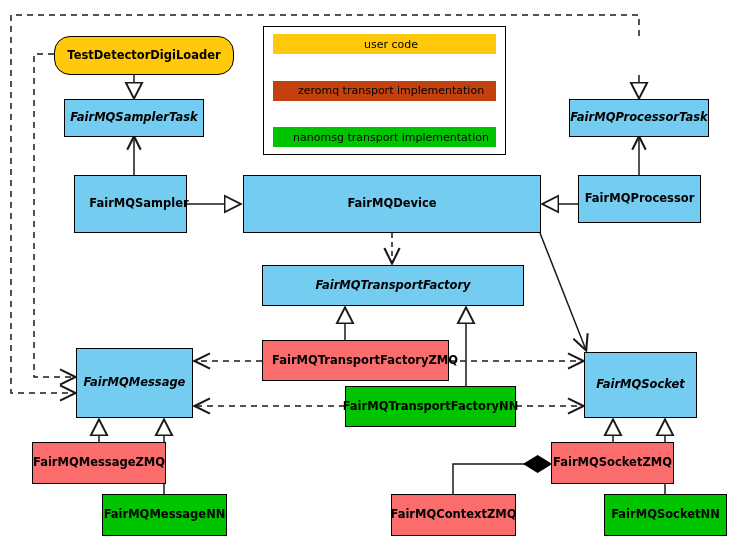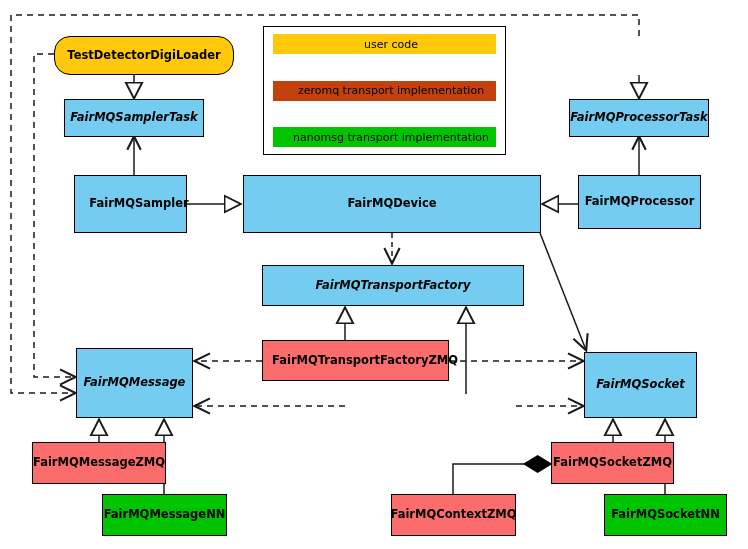--- a/index.html
+++ b/index.html
@@ -103,26 +103,27 @@
 
   <div class="node fw italic" style="left:64px;top:99px;width:140px;height:38px;">FairMQSamplerTask</div>
 
   <div class="node fw" style="left:74px;top:175px;width:113px;height:58px;padding-left:17px;">FairMQSampler</div>
 
   <div class="node fw" style="left:243px;top:175px;width:298px;height:58px;">FairMQDevice</div>
 
 
   <div class="node fw italic" style="left:569px;top:99px;width:140px;height:38px;">FairMQProcessorTask</div>
 
-  <div class="node fw" style="left:578px;top:175px;width:123px;height:54px;">FairMQProcessor</div>
+  <div class="node fw" style="left:578px;top:175px;width:123px;height:48px;">FairMQProcessor</div>
 
   <div class="node fw italic" style="left:262px;top:265px;width:262px;height:41px;">FairMQTransportFactory</div>
 
   <div class="node zmq" style="left:262px;top:340px;width:187px;height:41px;padding-left:19px;">FairMQTransportFactoryZMQ</div>
 
+  <div class="node nn" style="left:345px;top:386px;width:171px;height:41px;">FairMQTransportFactoryNN</div>
 
   <div class="node fw italic" style="left:76px;top:348px;width:117px;height:70px;">FairMQMessage</div>
 
   <div class="node fw italic" style="left:584px;top:352px;width:113px;height:66px;">FairMQSocket</div>
 
   <div class="node zmq" style="left:32px;top:442px;width:134px;height:42px;">FairMQMessageZMQ</div>
 
   <div class="node nn" style="left:102px;top:494px;width:125px;height:42px;">FairMQMessageNN</div>
 
   <div class="node zmq" style="left:551px;top:442px;width:123px;height:42px;">FairMQSocketZMQ</div>

